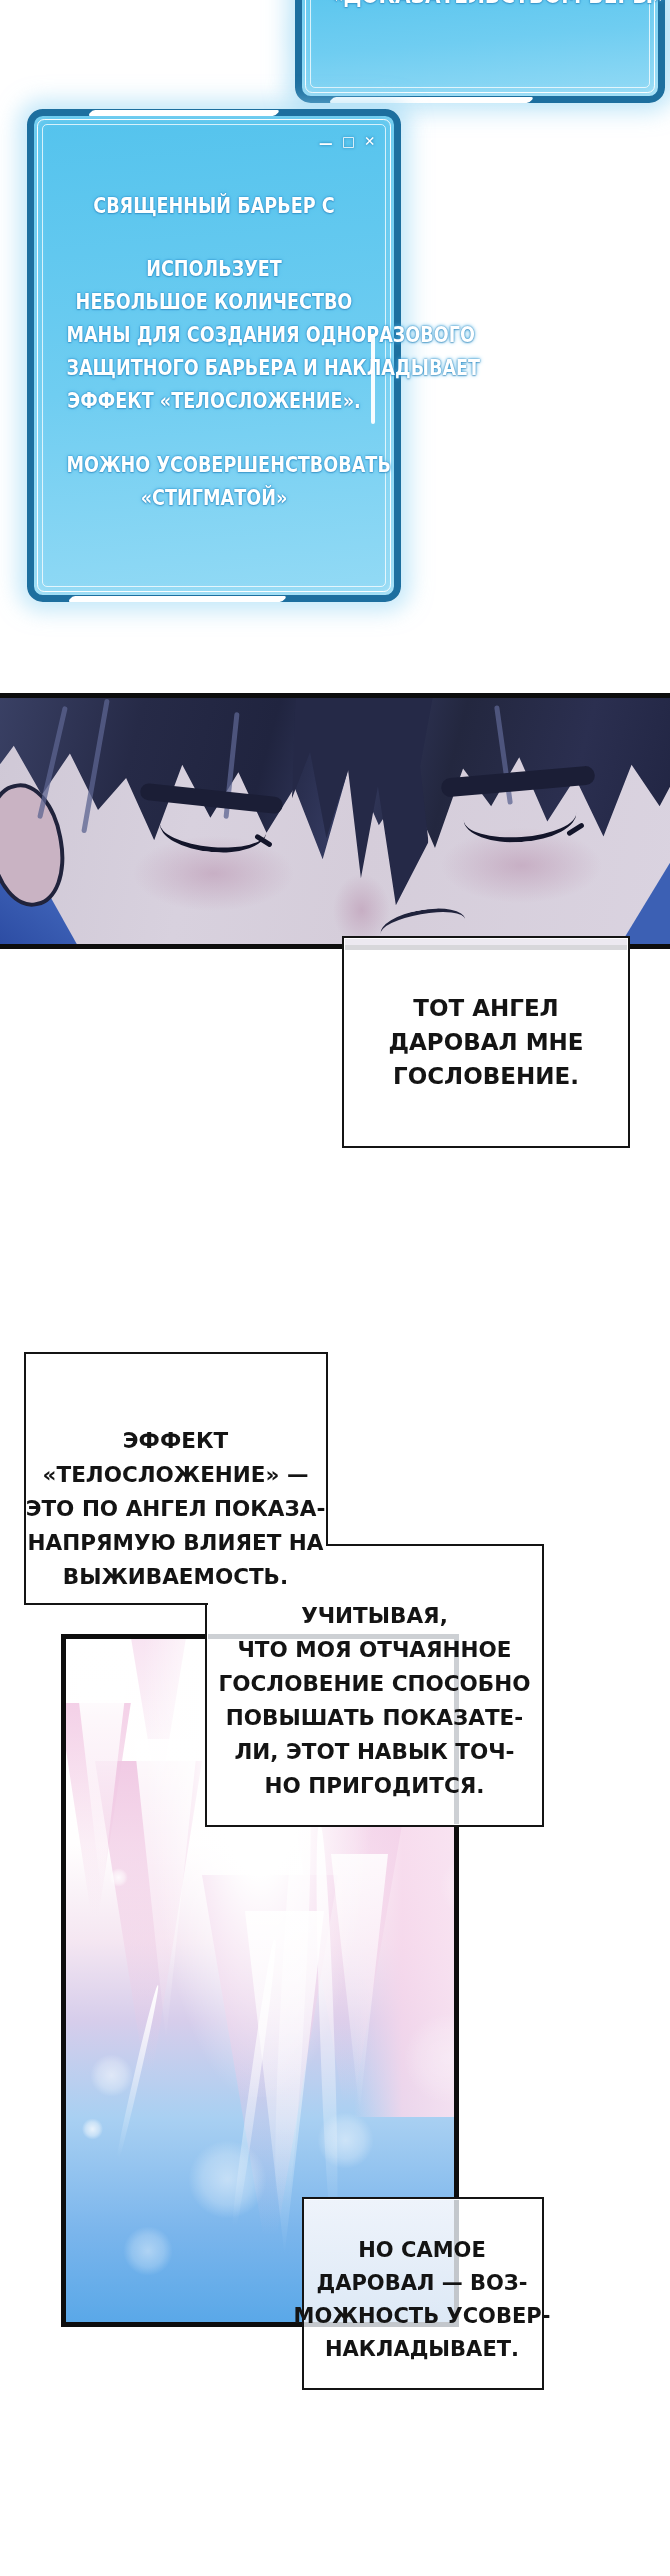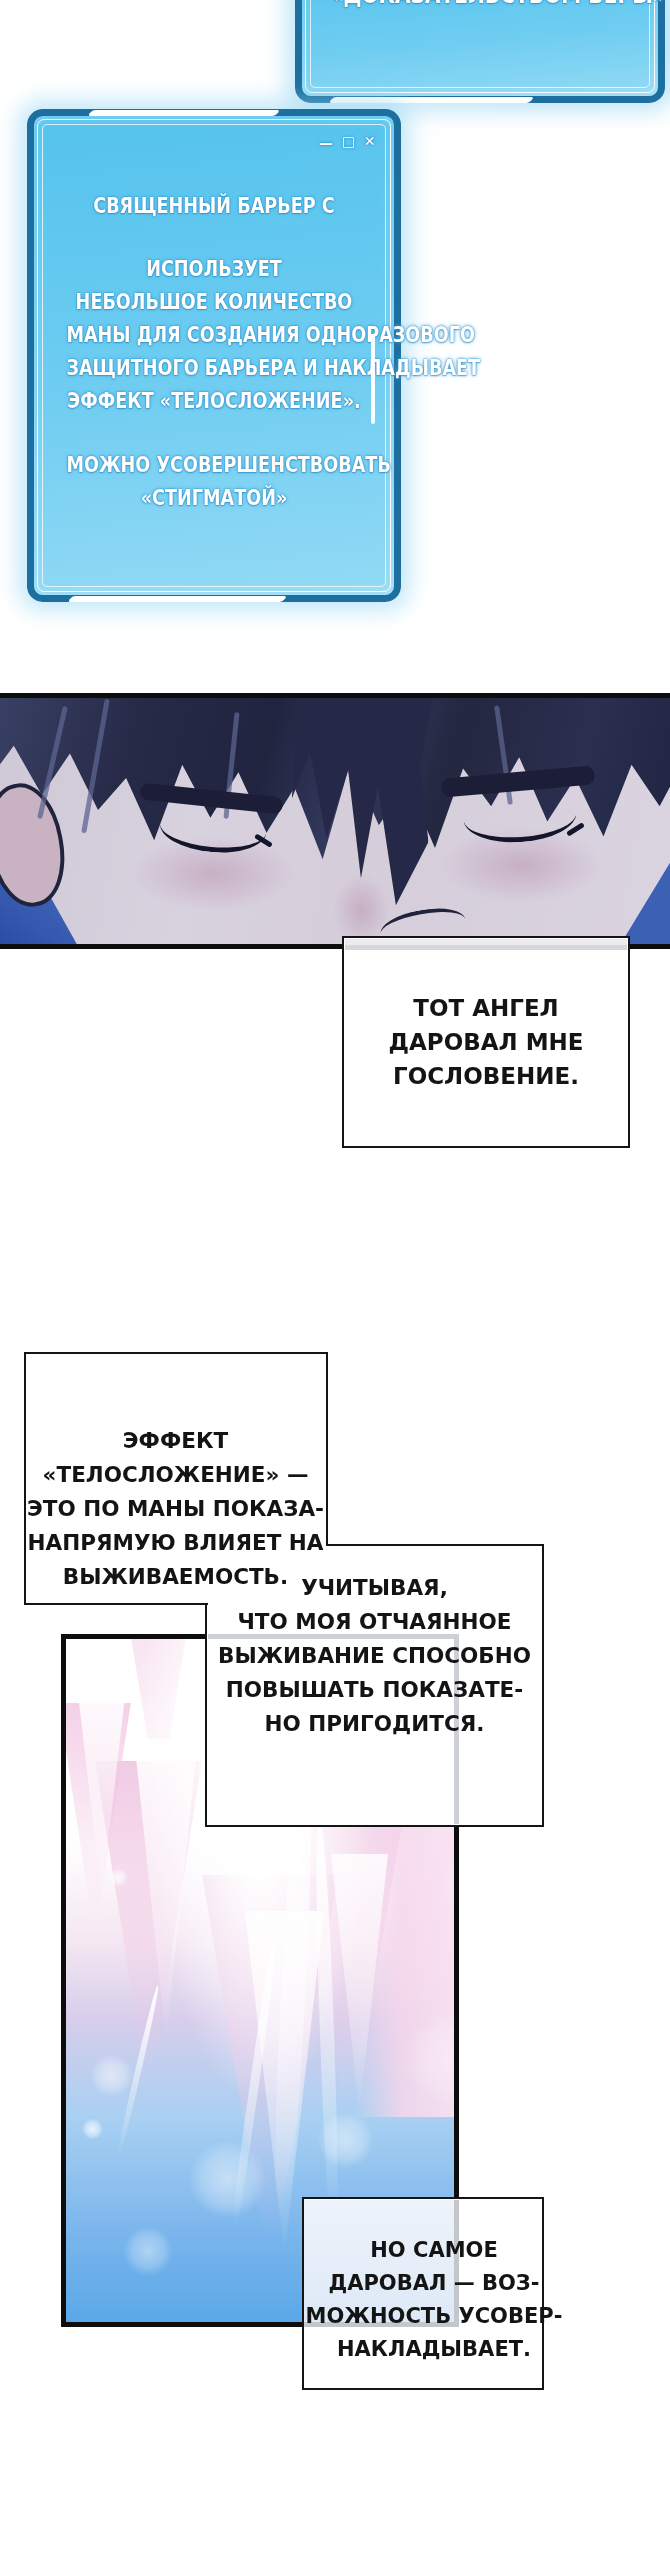--- a/index.html
+++ b/index.html
@@ -73,23 +73,23 @@
   #b3{left:205px;top:1544px;width:339px;height:283px;}
   #b2{left:23.6px;top:1352px;width:304px;height:253px;}
   #b4{left:302px;top:2197px;width:242px;height:193px;}
   .ovl{position:absolute;}
   .btxt{position:absolute;display:flex;flex-direction:column;align-items:center;text-align:center;
         color:#141414;font-weight:700;}
   .bl{white-space:nowrap;}
   #t1{left:345px;top:939px;width:282px;height:206px;justify-content:center;font-size:23px;line-height:34px;}
   #t2{left:26.5px;top:1355px;width:298px;height:247px;justify-content:flex-start;padding-top:37px;
       box-sizing:border-box;font-size:21.5px;line-height:34px;margin-top:32px;}
-  #t3{left:208px;top:1547px;width:333px;height:277px;justify-content:flex-start;padding-top:24px;
+  #t3{left:208px;top:1547px;width:333px;height:277px;justify-content:flex-start;padding-top:52px;
       box-sizing:border-box;font-size:21.5px;line-height:34px;}
-  #t4{left:304px;top:2200px;width:236px;height:200px;justify-content:center;font-size:21px;line-height:33px;padding-left:12px;}
+  #t4{left:304px;top:2200px;width:236px;height:200px;justify-content:center;font-size:21px;line-height:33px;}
 </style>
 </head>
 <body>
 
 <div id="canvas">
 
   <div class="topwash"></div>
 
   <div id="win1" class="syswin">
     <div class="frameA"></div>
@@ -186,29 +186,30 @@
   <div class="ovl" style="left:304px;top:2322px;width:155px;height:5px;background:#c3c7cc;"></div>
 
   <div id="t1" class="btxt">
     <div class="bl">ТОТ АНГЕЛ</div>
     <div class="bl">ДАРОВАЛ МНЕ</div>
     <div class="bl">ГОСЛОВЕНИЕ.</div>
   </div>
   <div id="t2" class="btxt">
     <div class="bl">ЭФФЕКТ</div>
     <div class="bl">«ТЕЛОСЛОЖЕНИЕ» —</div>
-    <div class="bl">ЭТО ПО МАНЫ ПОКАЗА-</div>
+    <div class="bl">ЭТО ПО АНГЕЛ ПОКАЗА-</div>
     <div class="bl">НАПРЯМУЮ ВЛИЯЕТ НА</div>
     <div class="bl">ВЫЖИВАЕМОСТЬ.</div>
   </div>
   <div id="t3" class="btxt">
     <div class="bl">УЧИТЫВАЯ,</div>
     <div class="bl">ЧТО МОЯ ОТЧАЯННОЕ</div>
-    <div class="bl">ВЫЖИВАНИЕ СПОСОБНО</div>
+    <div class="bl">ГОСЛОВЕНИЕ СПОСОБНО</div>
     <div class="bl">ПОВЫШАТЬ ПОКАЗАТЕ-</div>
+    <div class="bl">ЛИ, ЭТОТ НАВЫК ТОЧ-</div>
     <div class="bl">НО ПРИГОДИТСЯ.</div>
   </div>
   <div id="t4" class="btxt">
     <div class="bl">НО САМОЕ</div>
     <div class="bl">ДАРОВАЛ — ВОЗ-</div>
     <div class="bl">МОЖНОСТЬ УСОВЕР-</div>
     <div class="bl">НАКЛАДЫВАЕТ.</div>
   </div>
 
 </div>

